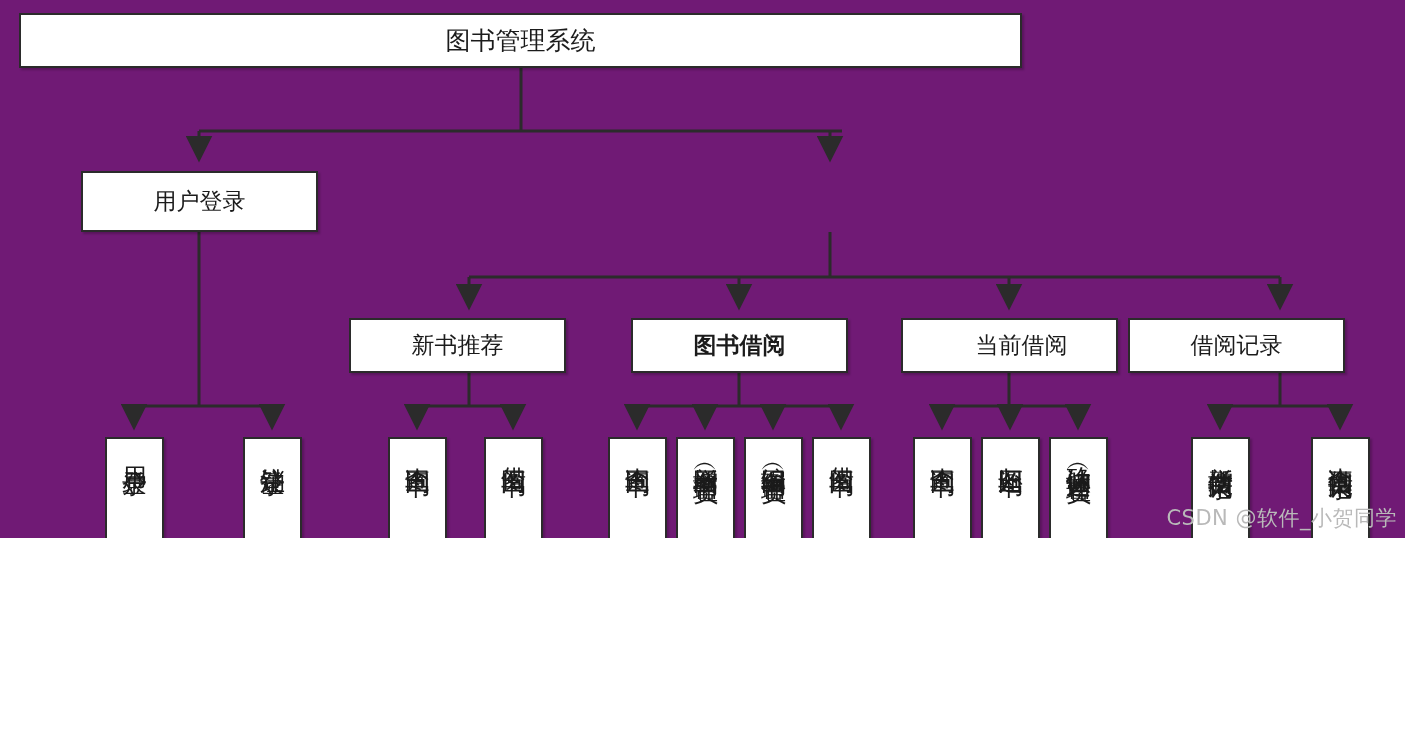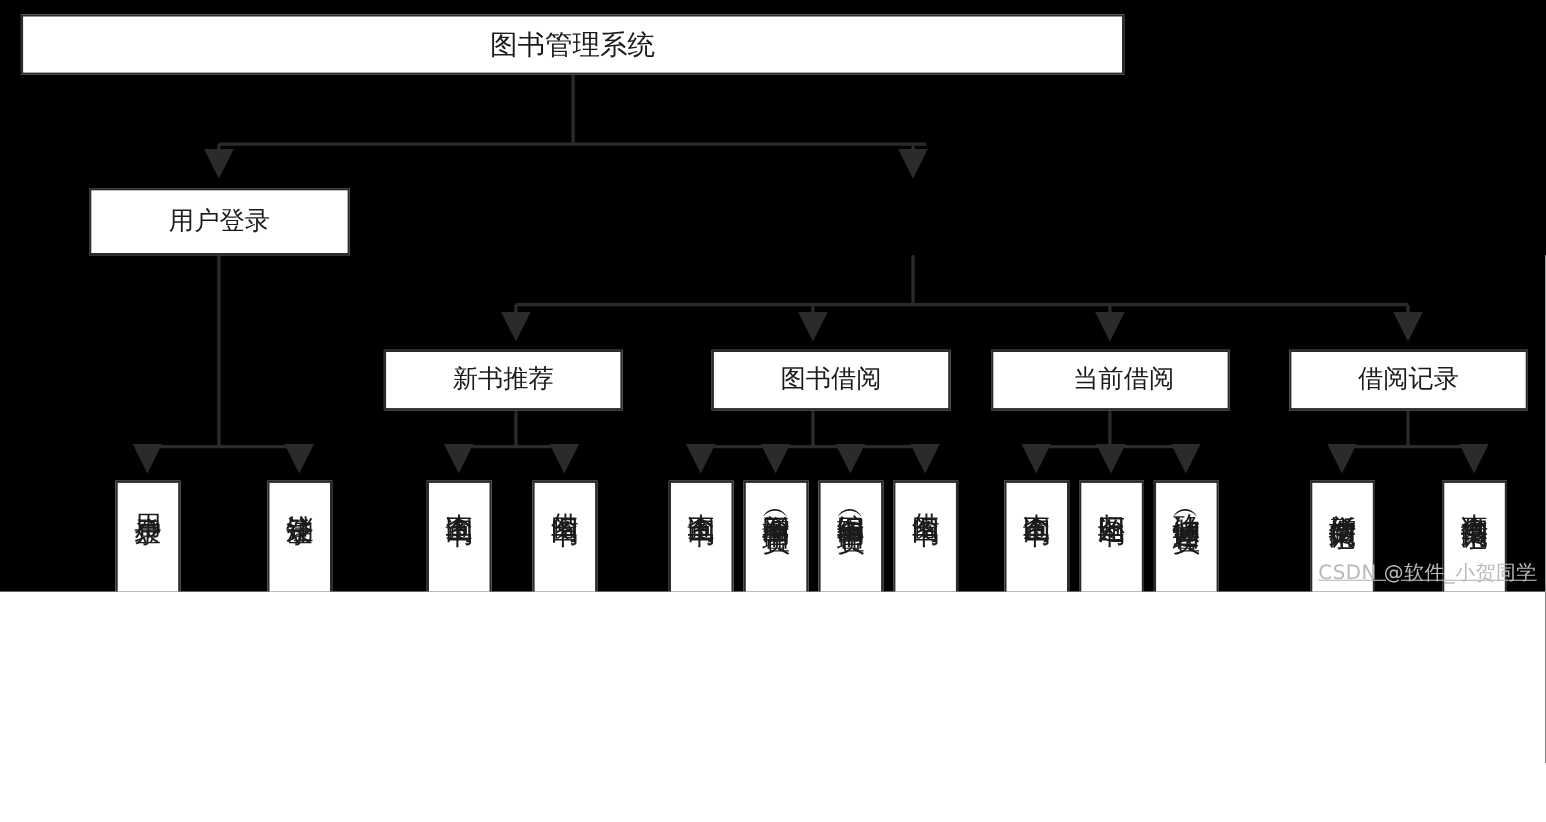--- a/index.html
+++ b/index.html
@@ -7,21 +7,21 @@
     padding: 0;
     background: #ffffff;
   }
   body {
     font-family: "DejaVu Sans", "Liberation Sans", sans-serif;
   }
   #canvas {
     position: relative;
     width: 1405px;
     height: 538px;
-    background: #000000;
+    background: #701a75;
     overflow: hidden;
   }
   .svg-layer {
     position: absolute;
     left: 0;
     top: 0;
     width: 1405px;
     height: 747px;
   }
   .node {
@@ -59,27 +59,26 @@
     writing-mode: vertical-rl;
     text-orientation: upright;
     font-size: 25px;
     letter-spacing: 2px;
     line-height: 1;
   }
   .watermark {
     position: absolute;
     right: 8px;
     bottom: 6px;
-    font-size: 18px;
+    font-size: 21px;
     color: #b9b9b9;
     letter-spacing: 0.5px;
     white-space: nowrap;
     z-index: 6;
     pointer-events: none;
-    text-decoration: underline;
   }
 </style>
 </head>
 <body>
 
 <div id="canvas">
 
   <svg class="svg-layer" viewBox="0 0 1405 747" xmlns="http://www.w3.org/2000/svg">
     <defs>
       <marker id="arrow" viewBox="0 0 12 12" refX="10" refY="6" markerWidth="9" markerHeight="9" orient="auto-start-reverse">
@@ -134,27 +133,27 @@
     <span class="node-label">图书管理系统</span>
   </div>
 
   <div class="node horiz" style="left:81px; top:171px; width:237px; height:61px;">
     <span class="node-label">用户登录</span>
   </div>
 
   <div class="node horiz" style="left:349px; top:318px; width:217px; height:55px;">
     <span class="node-label">新书推荐</span>
   </div>
-  <div class="node horiz" style="left:647px; top:318px; width:217px; height:55px;">
+  <div class="node horiz" style="left:631px; top:318px; width:217px; height:55px;font-weight:bold;">
     <span class="node-label">图书借阅</span>
   </div>
   <div class="node horiz" style="left:901px; top:318px; width:217px; height:55px;padding-left:24px;">
     <span class="node-label">当前借阅</span>
   </div>
-  <div class="node horiz" style="left:1172px; top:318px; width:217px; height:55px;">
+  <div class="node horiz" style="left:1128px; top:318px; width:217px; height:55px;">
     <span class="node-label">借阅记录</span>
   </div>
 
   <div class="node vert" style="left:105px; top:437px; width:59px; height:296px;">
     <span class="node-label">用户登录</span>
   </div>
   <div class="node vert" style="left:243px; top:437px; width:59px; height:296px;">
     <span class="node-label">注销登录</span>
   </div>
   <div class="node vert" style="left:388px; top:437px; width:59px; height:296px;">

